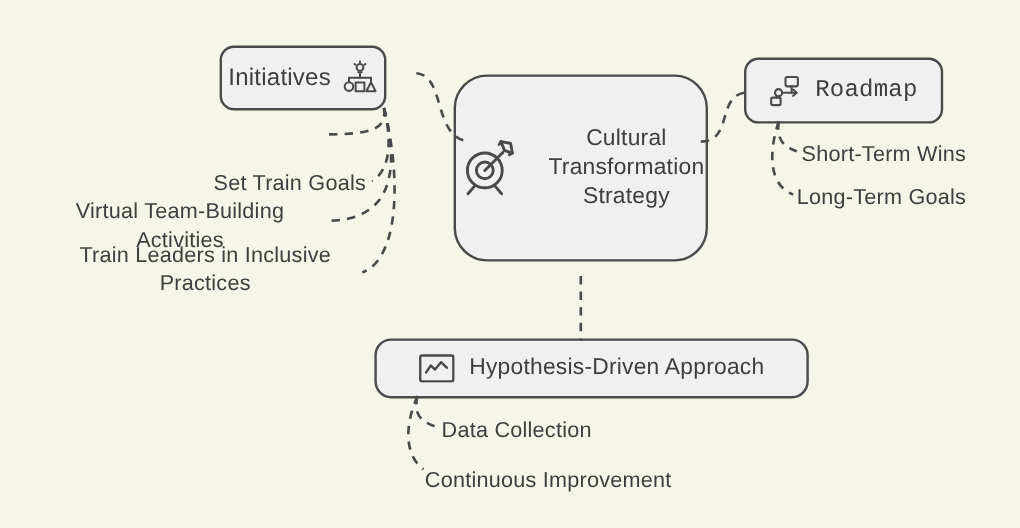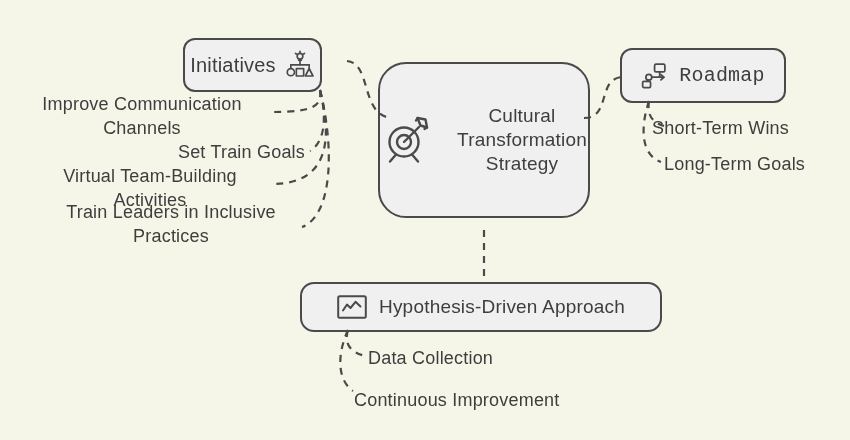--- a/index.html
+++ b/index.html
@@ -46,21 +46,21 @@
   .node-center {
     left: 378px; top: 62px; width: 212px; height: 156px;
     border-radius: 28px;
     flex-direction: row; gap: 24px;
   }
   .node-center .label {
     font-size: 19px; line-height: 24px; text-align: center; width: 172px;
   }
 
   .node-hypothesis {
-    left: 300px; top: 282px; width: 362px; height: 50px;
+    left: 312px; top: 282px; width: 362px; height: 50px;
     border-radius: 14px; gap: 12px;
   }
   .node-hypothesis .label { font-size: 19px; }
 
   .leaf {
     position: absolute;
     font-size: 18px; line-height: 24px;
     color: var(--text); letter-spacing: 0.2px;
     z-index: 1;
   }
@@ -138,26 +138,25 @@
   <div class="node node-hypothesis">
     <span class="icon">
       <svg width="30" height="24" viewBox="0 0 30 24" stroke="currentColor" stroke-width="2" fill="none" stroke-linecap="round" stroke-linejoin="round">
         <rect x="1.2" y="1.2" width="27.6" height="21.6" rx="1.5"></rect>
         <polyline points="6,15.5 10,9.5 13.5,13 18.5,6.8 23.5,11.5"></polyline>
       </svg>
     </span>
     <span class="label">Hypothesis-Driven Approach</span>
   </div>
 
-  <div class="leaf center" style="left:22px;  top:92px;  width:240px;">Improve Communication Channels</div>
   <div class="leaf right" style="left:10px;  top:140px; width:295px;">Set Train Goals</div>
   <div class="leaf center" style="left:30px;  top:164px; width:240px;">Virtual Team-Building Activities</div>
   <div class="leaf center" style="left:40px;  top:200px; width:262px;">Train Leaders in Inclusive Practices</div>
 
-  <div class="leaf" style="left:652px; top:116px;">Short-Term Wins</div>
+  <div class="leaf" style="left:668px; top:116px;">Short-Term Wins</div>
   <div class="leaf" style="left:664px; top:152px;text-align:right;">Long-Term Goals</div>
 
   <div class="leaf" style="left:368px; top:346px;">Data Collection</div>
   <div class="leaf" style="left:354px; top:388px;">Continuous Improvement</div>
 
   <svg class="edges" width="850" height="440" viewBox="0 0 850 440">
     <path d="M 347,61 C 372,63 360,116 392,118"></path>
     <path d="M 584,118 C 612,118 596,77 624,77"></path>
     <path d="M 484,230 L 484,284"></path>
 

